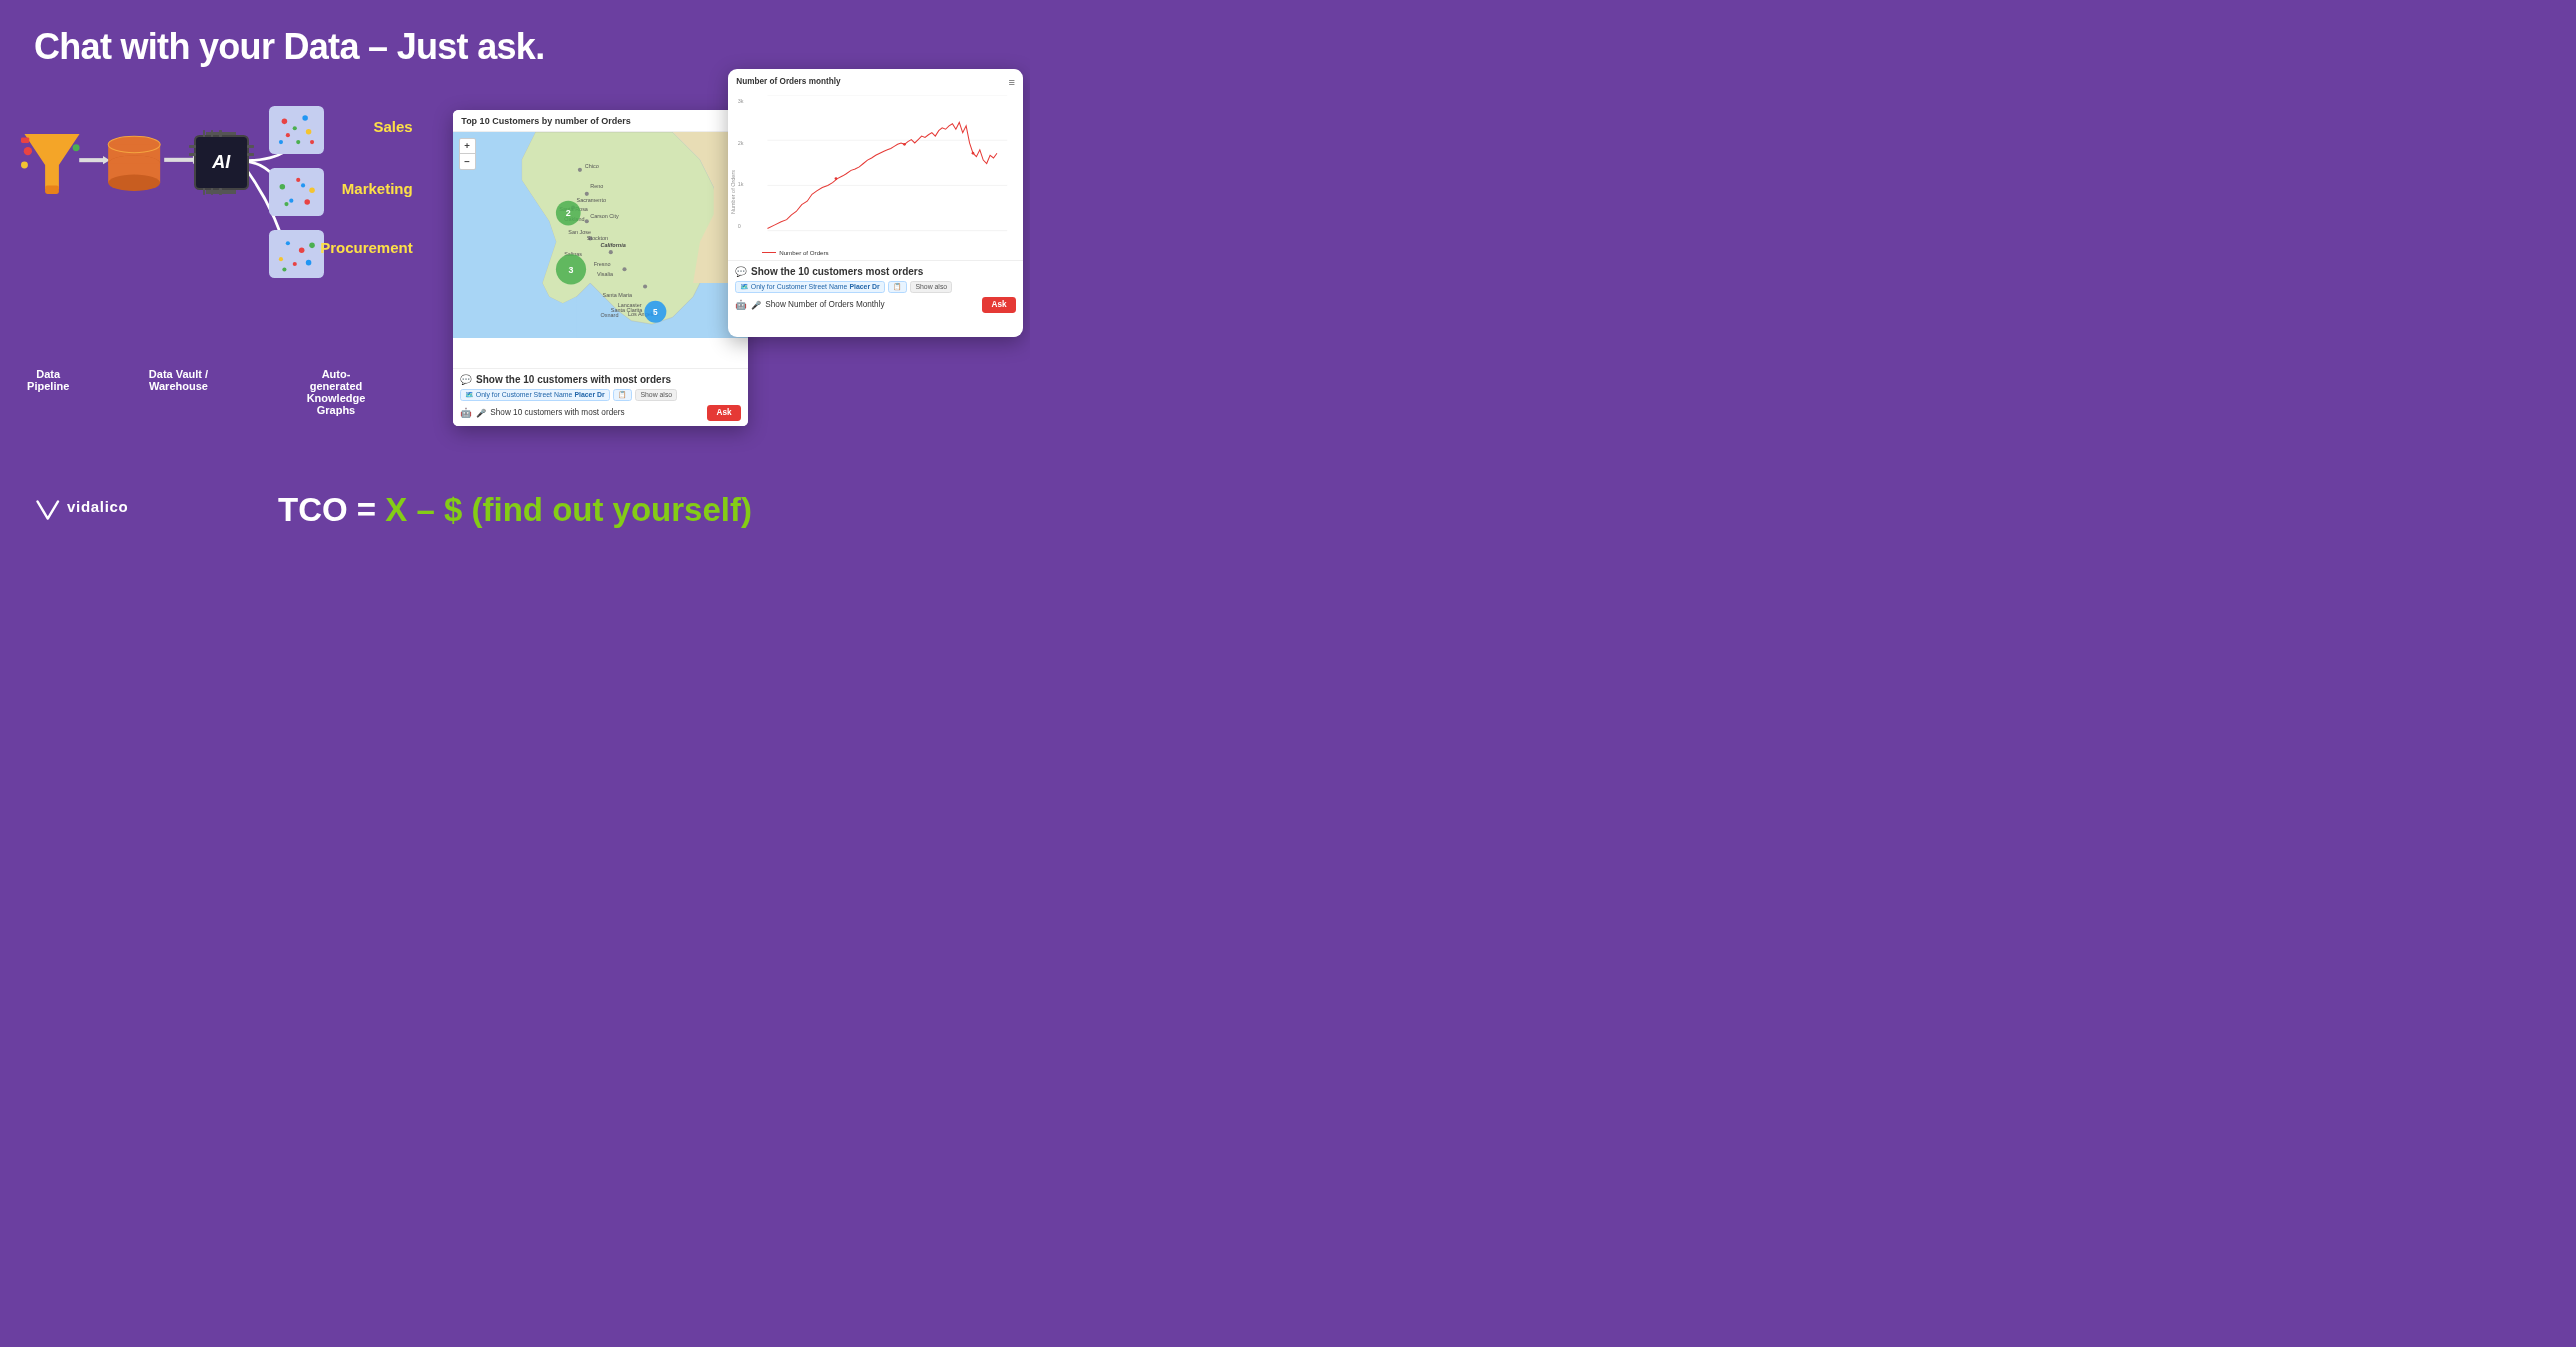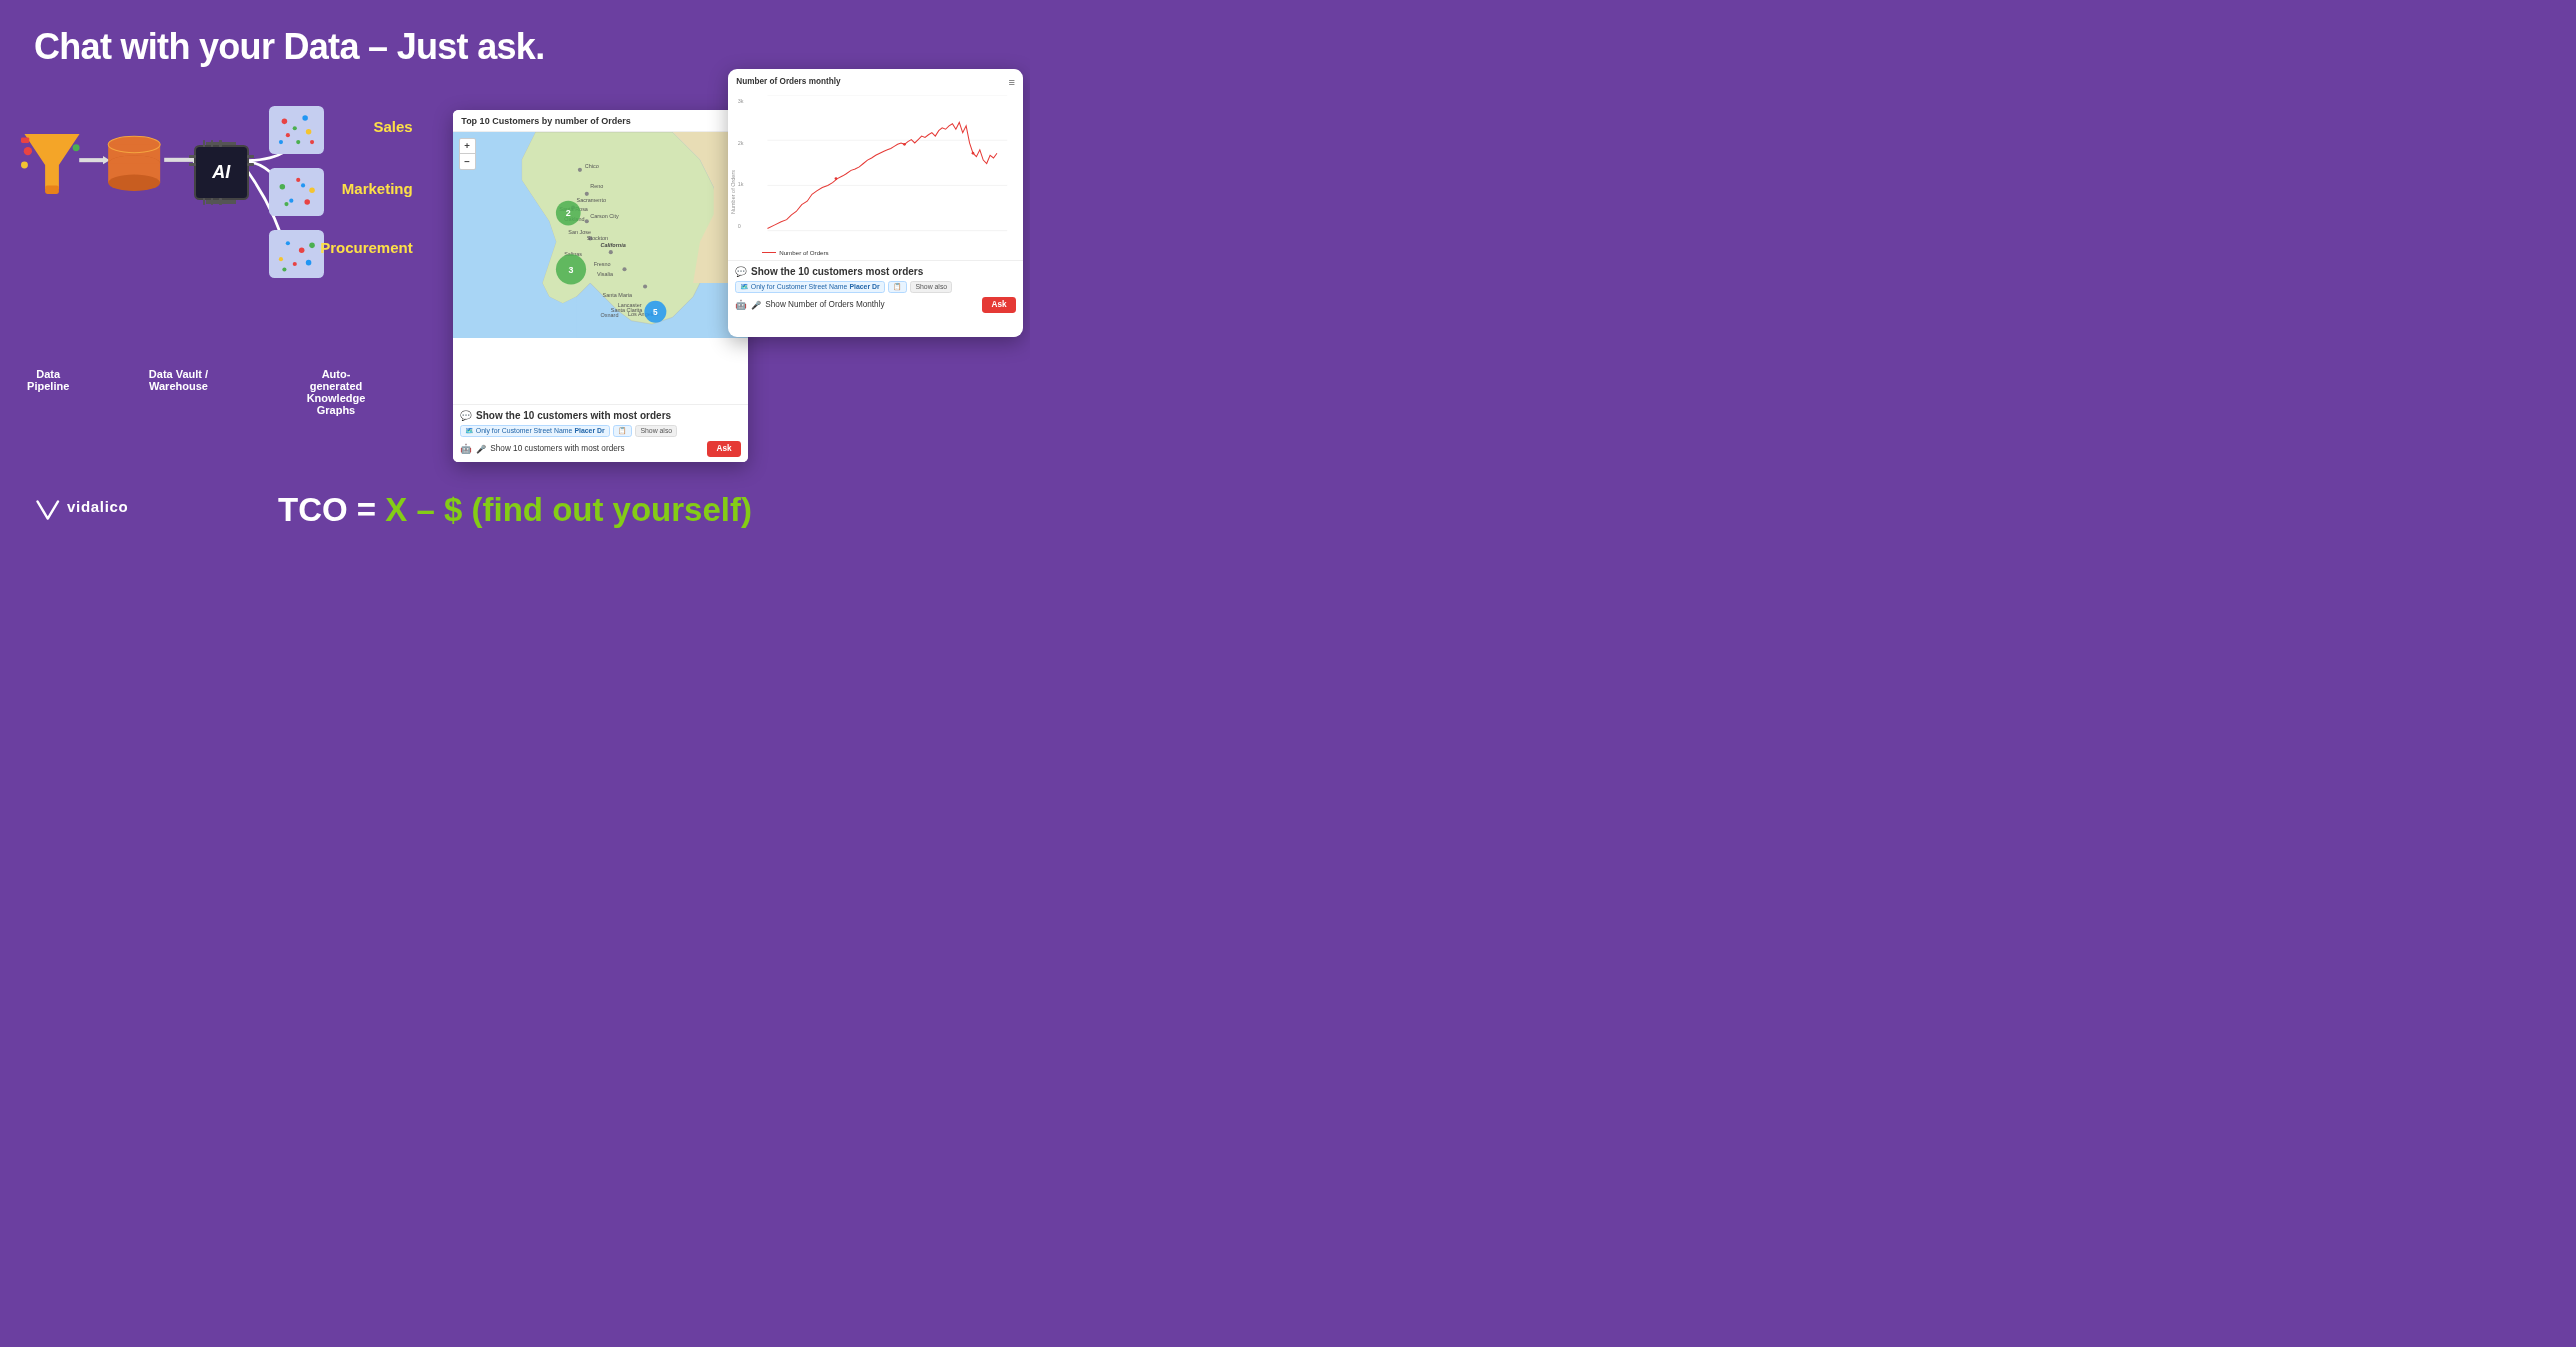--- a/index.html
+++ b/index.html
@@ -140,21 +140,21 @@
       width: 570px;
       height: 392px;
     }
 
     
     .map-panel {
       position: absolute;
       top: 41px;
       left: 0;
       width: 295px;
-      height: 352px;
+      height: 316px;
       background: white;
       border-radius: 5.5px;
       box-shadow: 0 5.5px 20.6px rgba(0,0,0,0.3);
       overflow: hidden;
       z-index: 2;
     }
 
     .map-header {
       background: white;
       padding: 5.5px 8.2px;
@@ -403,21 +403,21 @@
     </svg>
   </div>
 
   <div style="position:absolute; left:150px; top:64px;">
     <svg width="38" height="13.7" viewBox="0 0 55 20">
       <line x1="0" y1="10" x2="45" y2="10" stroke="#ddd" stroke-width="6"></line>
       <polygon points="42,4 52,10 42,16" fill="#ddd"></polygon>
     </svg>
   </div>
 
-  <div class="ai-chip" style="position:absolute; left:180px; top:56px;">
+  <div class="ai-chip" style="position:absolute; left:180px; top:46px;">
     <span>AI</span>
 
     <div style="position:absolute; top:-6.9px; left:6.9px; display:flex; gap:5.5px;">
       <div style="width:2.7px; height:6.9px; background:#555; border-radius:0.7px;"></div>
       <div style="width:2.7px; height:6.9px; background:#555; border-radius:0.7px;"></div>
       <div style="width:2.7px; height:6.9px; background:#555; border-radius:0.7px;"></div>
     </div>
 
     <div style="position:absolute; bottom:-6.9px; left:6.9px; display:flex; gap:5.5px;">
       <div style="width:2.7px; height:6.9px; background:#555; border-radius:0.7px;"></div>

